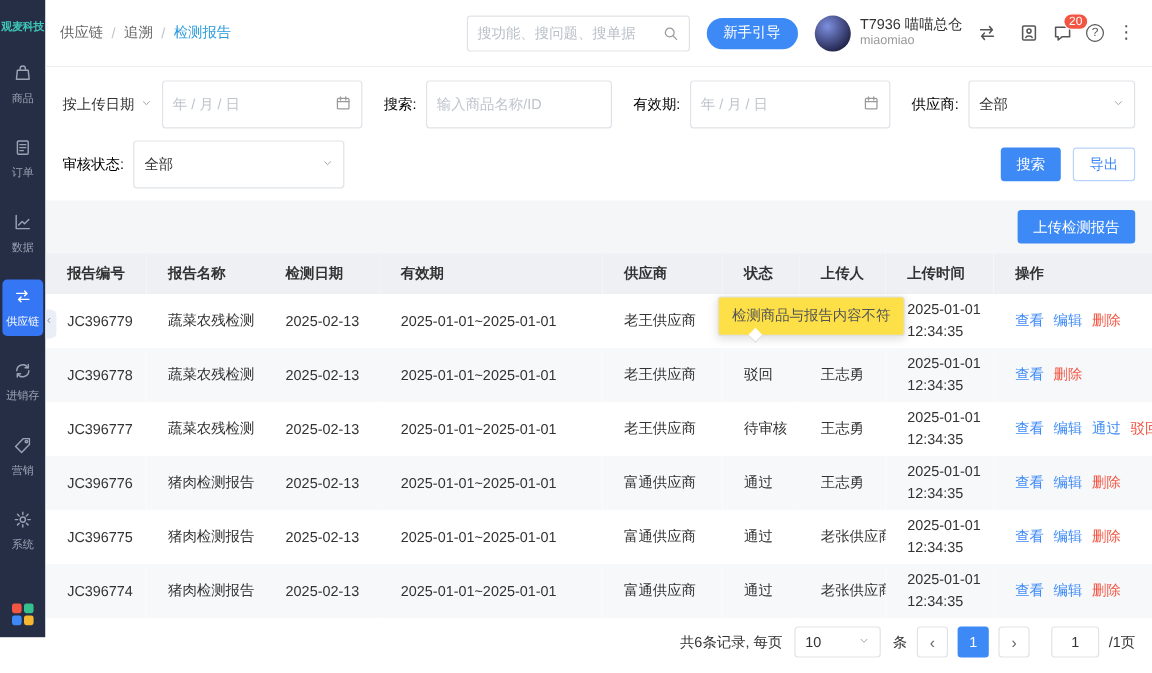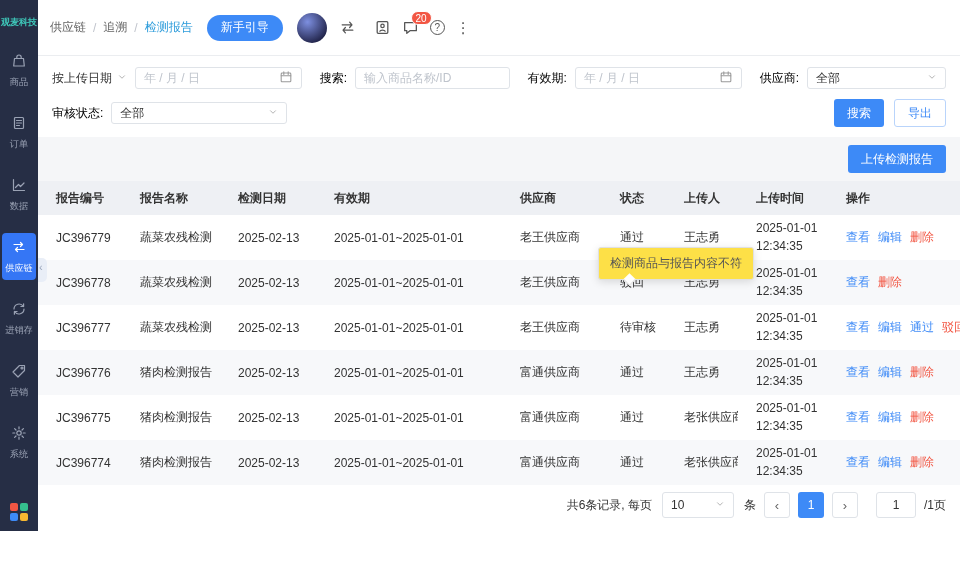--- a/index.html
+++ b/index.html
@@ -53,21 +53,21 @@
   .kebab { font-size:15px; color:#555; cursor:pointer; line-height:1; }
 
   
   .filters { padding:11px 14px 10px; background:#fff; }
   .f-row { display:flex; align-items:center; }
   .f-row + .f-row { margin-top:10px; }
   .f-label { margin:0 8px 0 18px; color:#000000; white-space:nowrap; }
   .f-label.first { margin-left:0; }
   .sel-plain { display:flex; align-items:center; gap:5px; color:#333; cursor:pointer; white-space:nowrap; }
   .chev svg { width:10px; height:10px; color:#999; }
-  .inp { height:22px; border:1px solid #dfe3e8; border-radius:3px; display:flex; align-items:center; padding:0 8px; background:#fff; }
+  .inp { height:40px; border:1px solid #dfe3e8; border-radius:3px; display:flex; align-items:center; padding:0 8px; background:#fff; }
   .date-inp { width:190px; justify-content:space-between; margin-left:8px; color:#bfc4cc; cursor:pointer; }
   .date-inp .cal svg { width:14px; height:14px; color:#999; }
   .text-inp { width:176px; }
   .text-inp input { border:none; outline:none; width:100%; font-size:12px; font-family:inherit; color:#333; }
   .text-inp input::placeholder { color:#bfc4cc; }
   .sel-box { justify-content:space-between; color:#333; cursor:pointer; }
   .supplier-sel { width:158px; }
   .audit-sel { width:176px; }
   .f-spacer { flex:1; }
   .btn-primary { height:28px; padding:0 13px; background:#3d8af7; color:#fff; border:none; border-radius:3px; font-size:12px; font-family:inherit; cursor:pointer; white-space:nowrap; }
@@ -171,25 +171,38 @@
 
     <header>
       <div class="breadcrumb">
         <span class="crumb">供应链</span>
         <span class="crumb-sep">/</span>
         <span class="crumb">追溯</span>
         <span class="crumb-sep">/</span>
         <span class="crumb current">检测报告</span>
       </div>
 
+      <div class="global-search">
+        <input placeholder="搜功能、搜问题、搜单据" style="">
+        <span class="icon-svg">
+            <svg viewBox="0 0 16 16">
+              <circle cx="7" cy="7" r="4.2"></circle>
+              <path d="M10.2 10.2L13.5 13.5"></path>
+            </svg>
+          </span>
+      </div>
 
       <button class="guide-btn">新手引导</button>
 
       <div class="user-block">
         <div class="avatar"></div>
+        <div class="user-names">
+          <span class="user-name">T7936 喵喵总仓</span>
+          <span class="user-sub">miaomiao</span>
+        </div>
       </div>
 
       <span class="hdr-icon switch-icon">
           <svg viewBox="0 0 16 16">
             <path d="M3 5.5h9M10 3l2.2 2.5L10 8"></path>
             <path d="M13 10.5H4M6 8l-2.2 2.5L6 13"></path>
           </svg>
         </span>
 
       <div class="hdr-icons">

